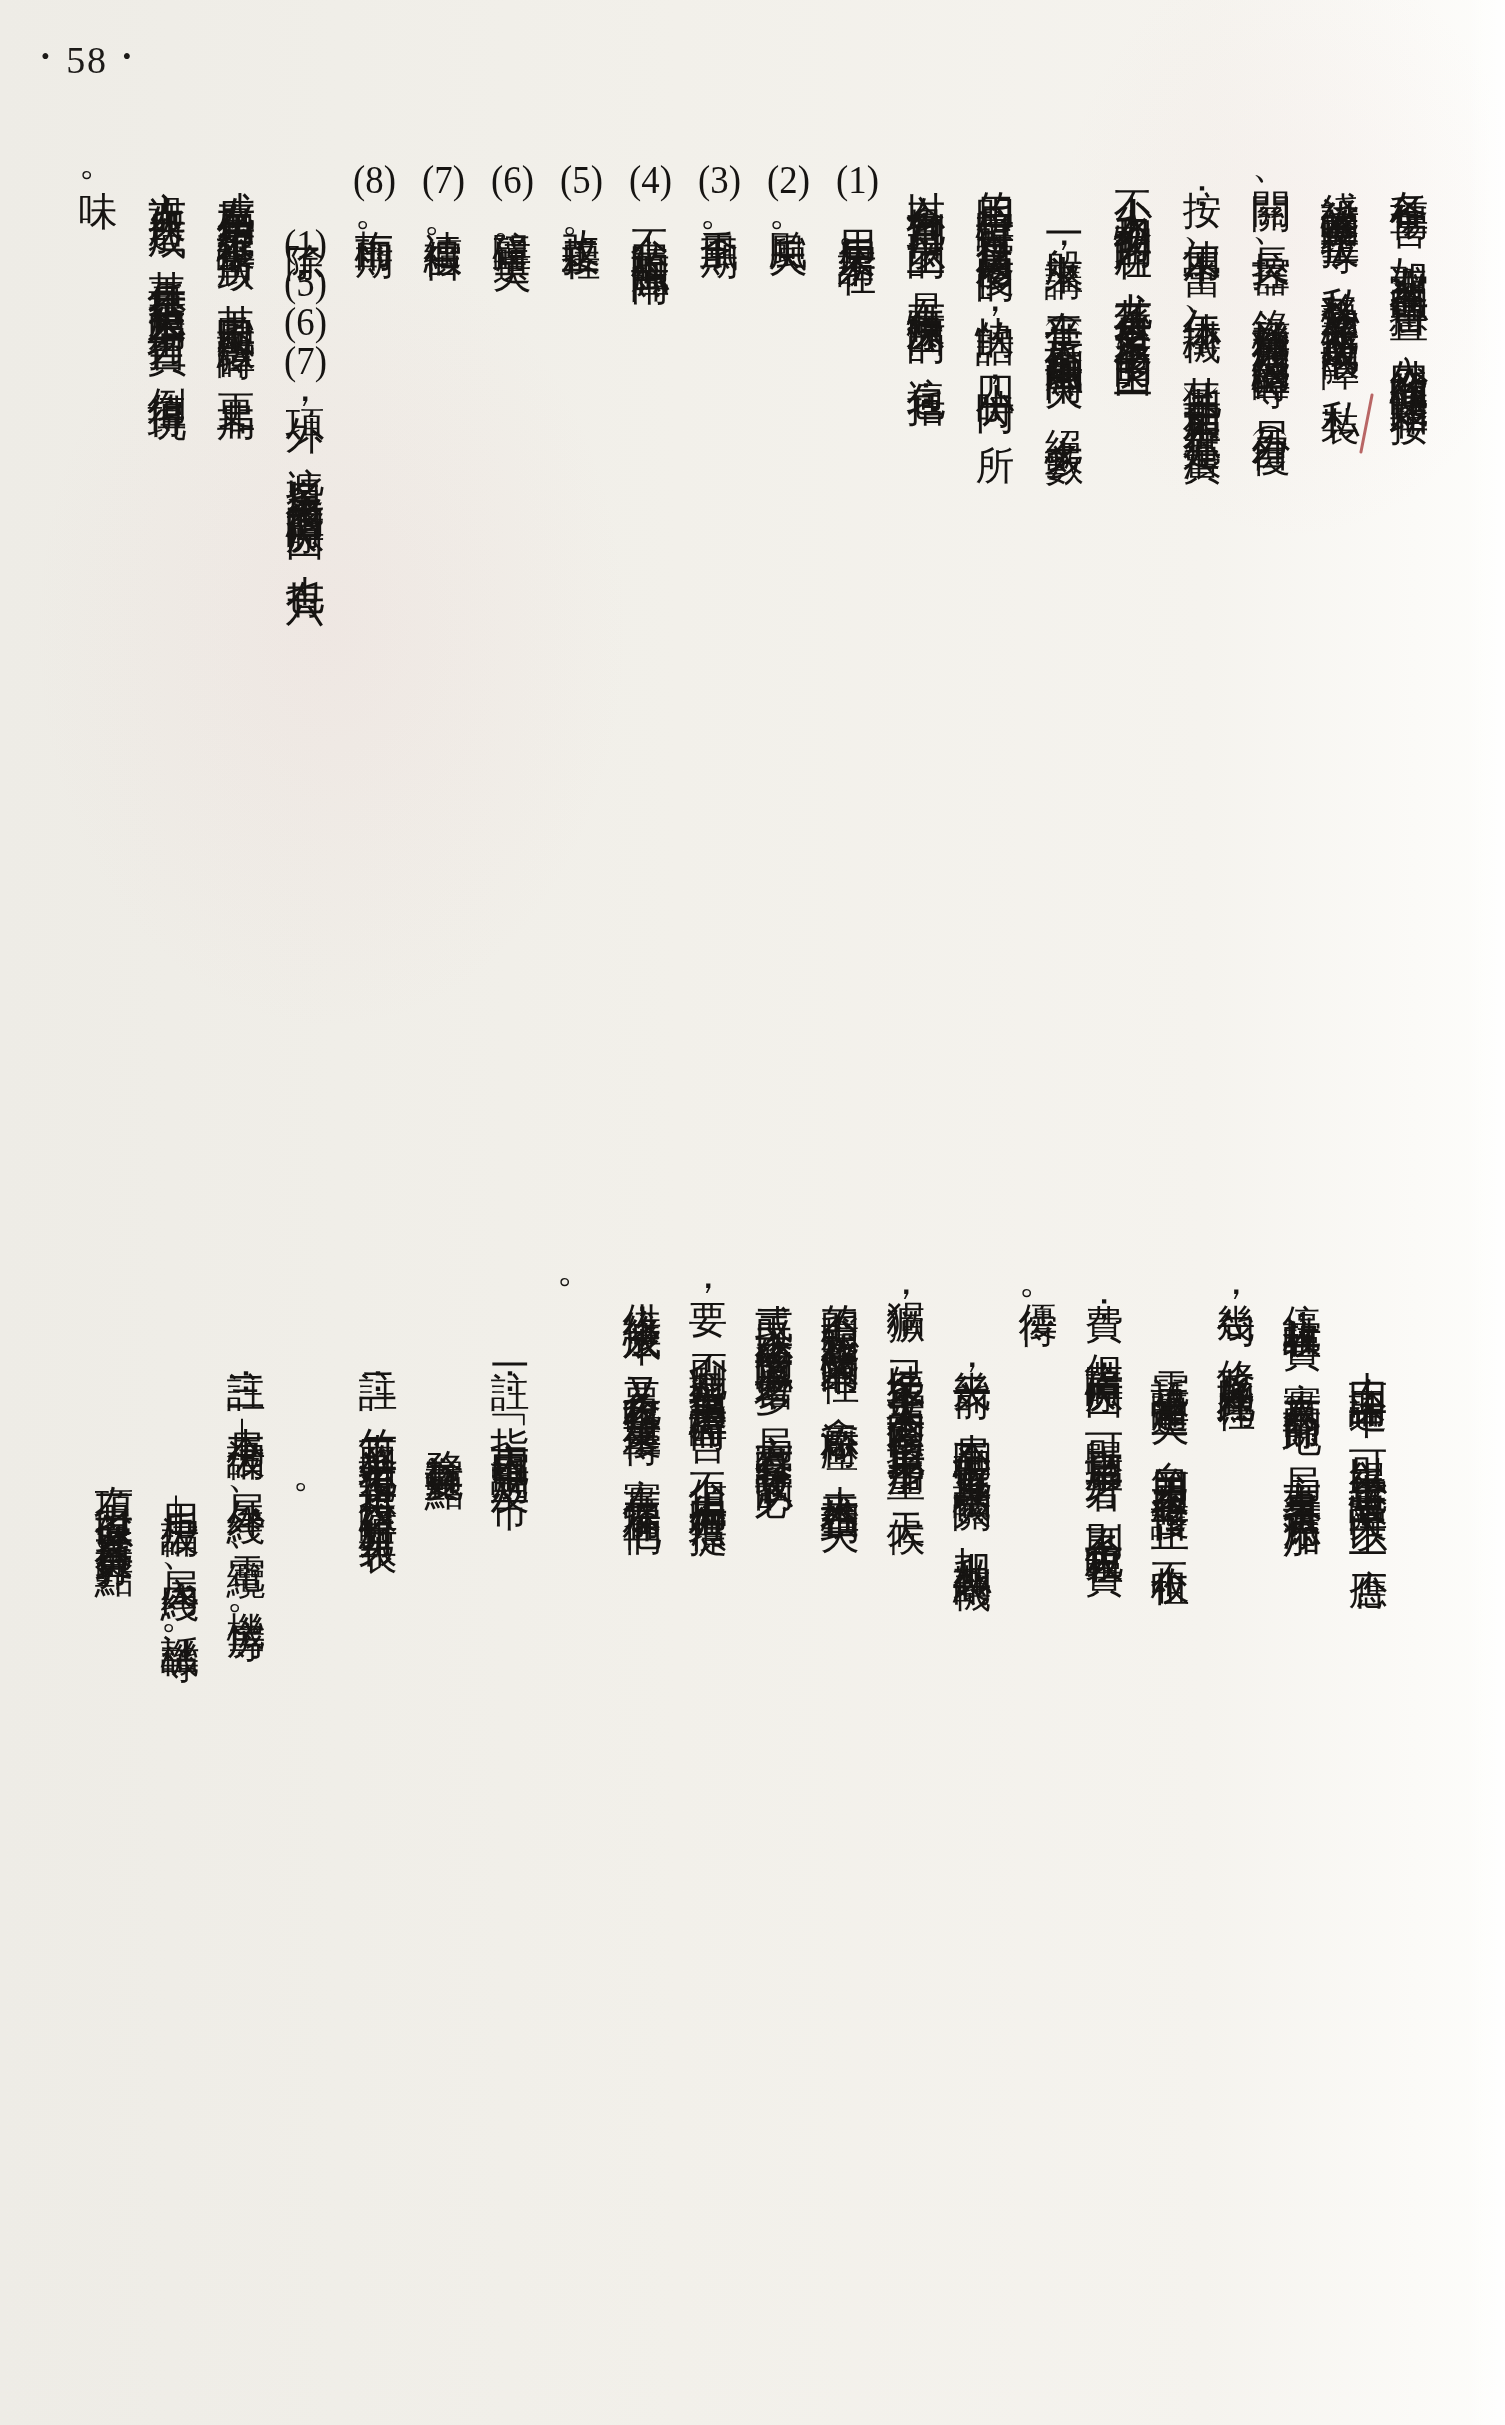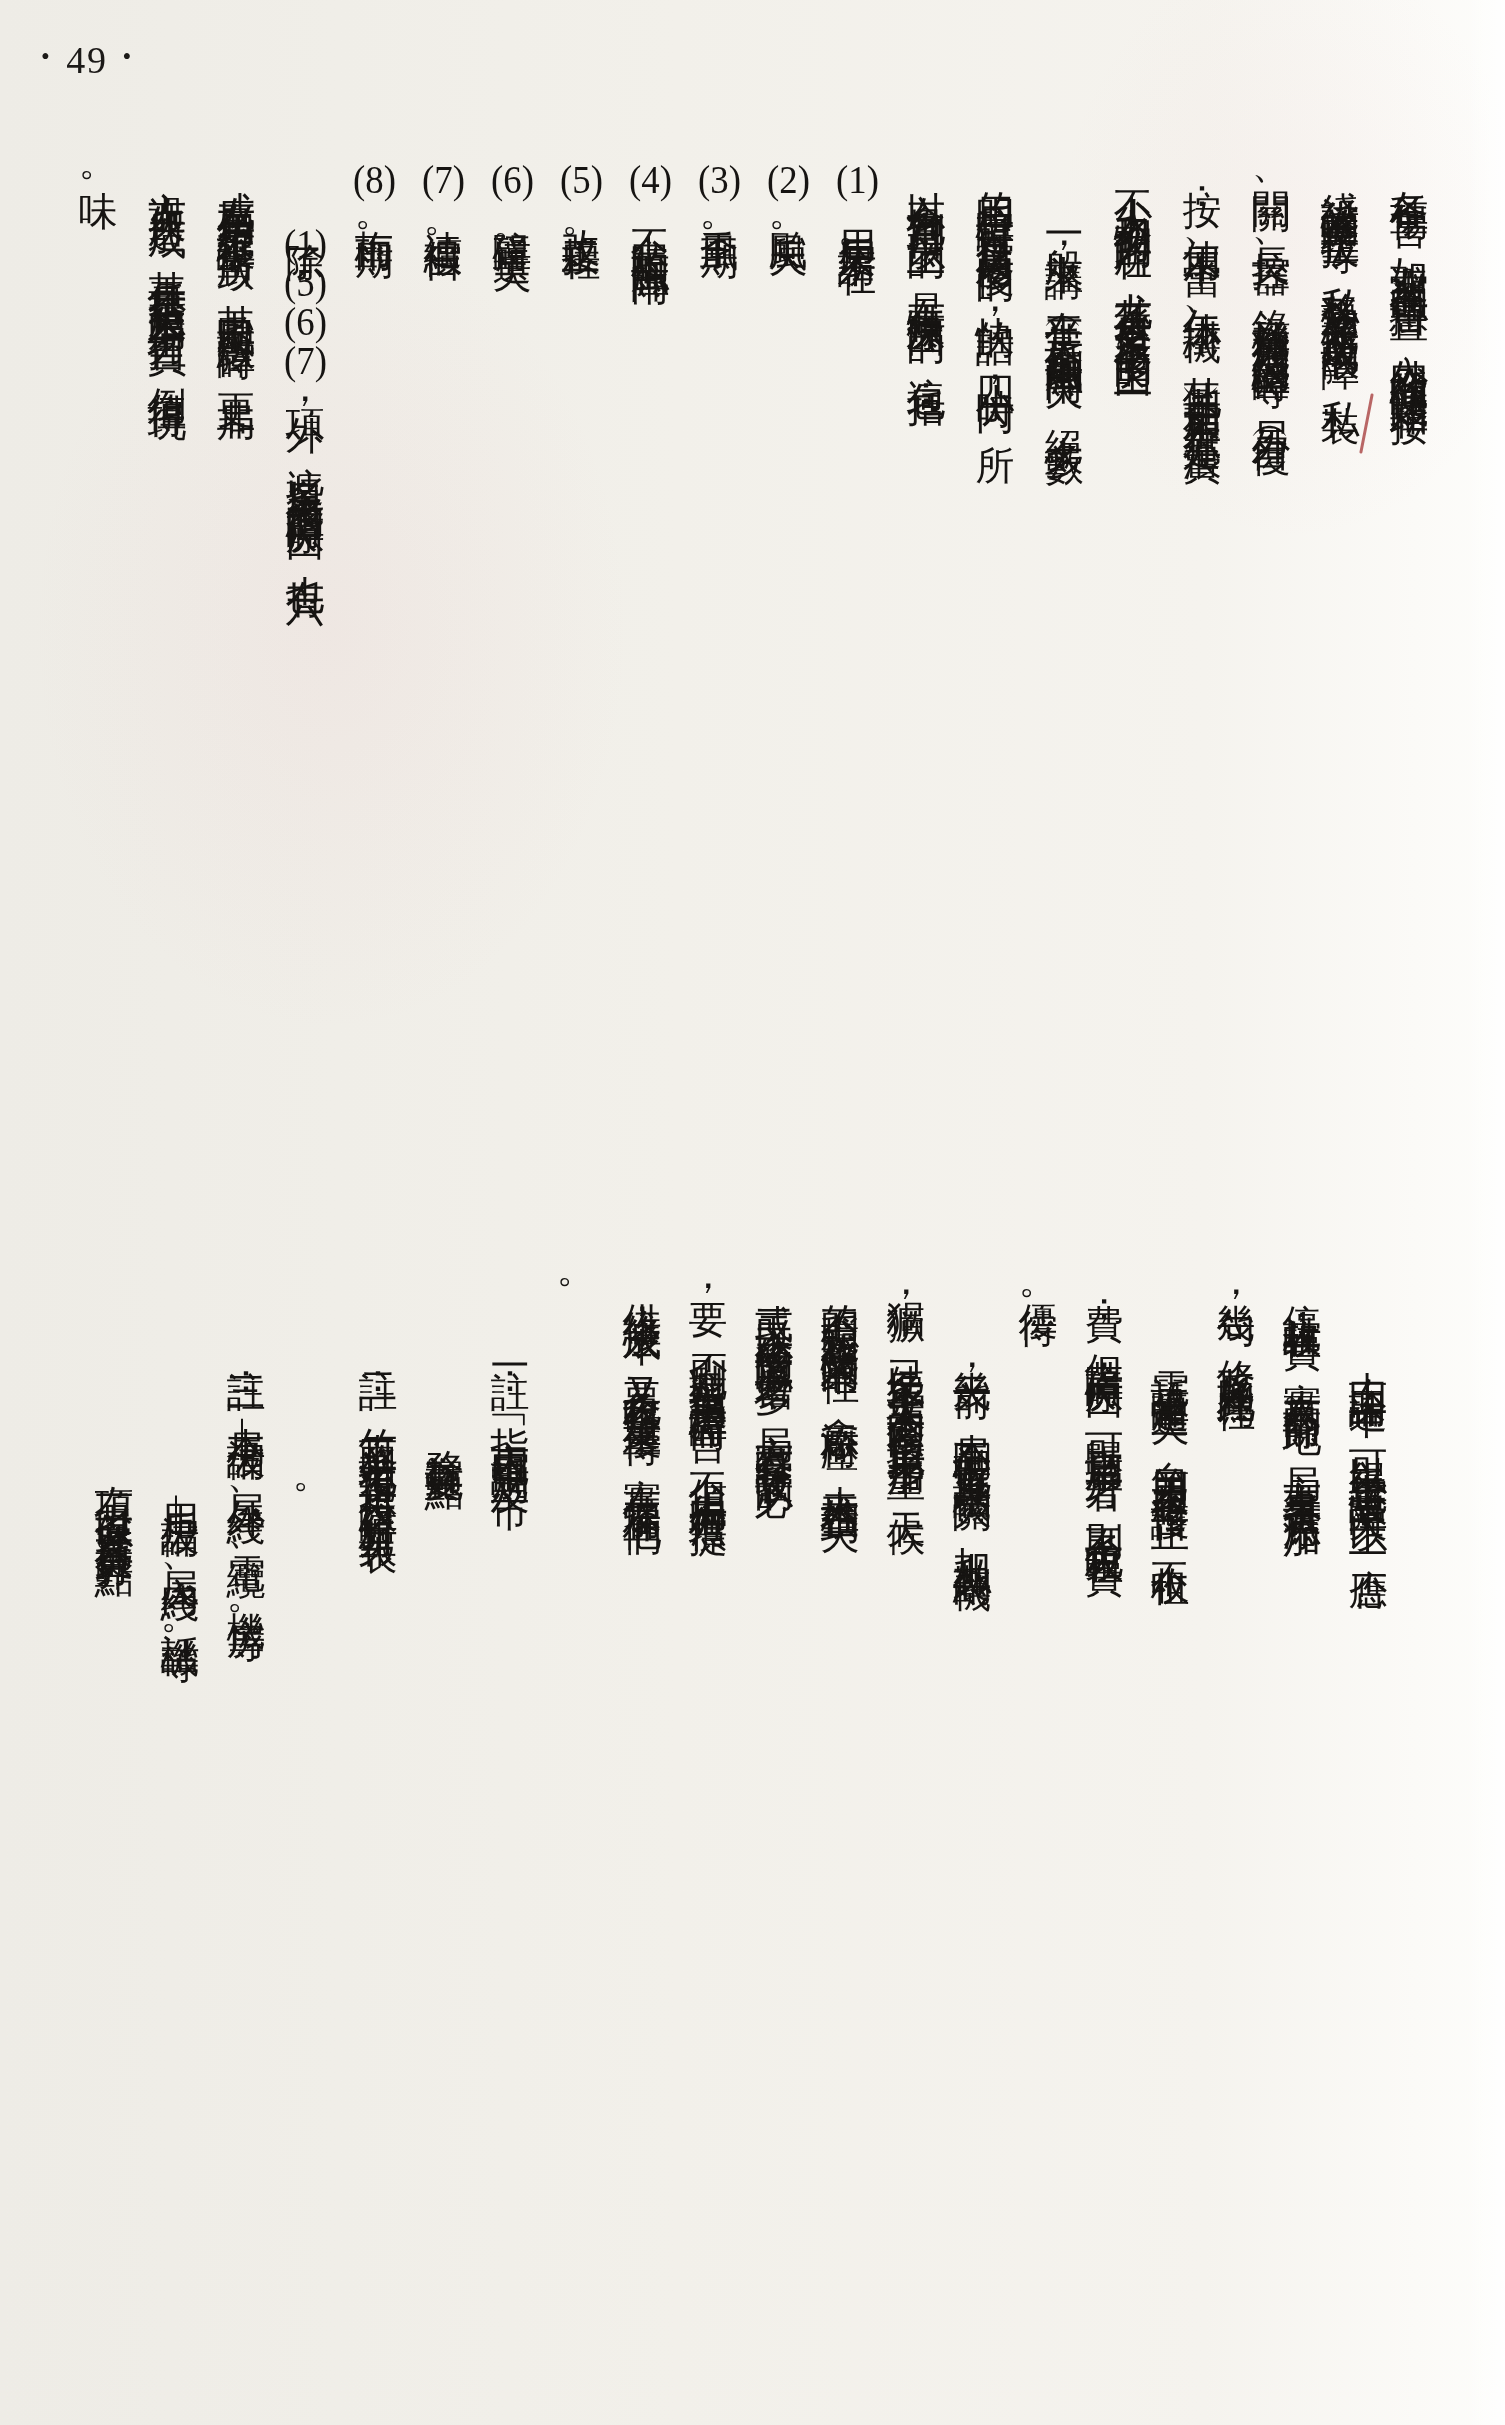--- a/index.html
+++ b/index.html
@@ -57,21 +57,21 @@
     pointer-events: none;
   }
 </style>
 </head>
 <body>
 
 <div class="page">
 
   <div class="page-number">
     <span class="dot">•</span>
-    <span>49</span>
+    <span>58</span>
     <span class="dot">•</span>
   </div>
 
   <div class="vblock upper">
     <div class="col vtext">各種傷害：如避雷器的任意掛置、內外綫的隨便踐踏和接</div>
     <div class="col vtext">綫設備的草率拉拔等，私移遷和裝機所造成的故障；私裝</div>
     <div class="col vtext">開關、長控器、錄音機和自備機綫的障碍等；另外自復（</div>
     <div class="col vtext">按：使用不當、午休掛機、其他等）和用戶不在亦是浪費</div>
     <div class="col vtext">不少人力和物力的所在，尤其後者更是多日不修的主因。</div>
     <div class="col vtext ind-para-u">一般來講，在平常天（指無劇風陣雨天），絕大多數</div>

